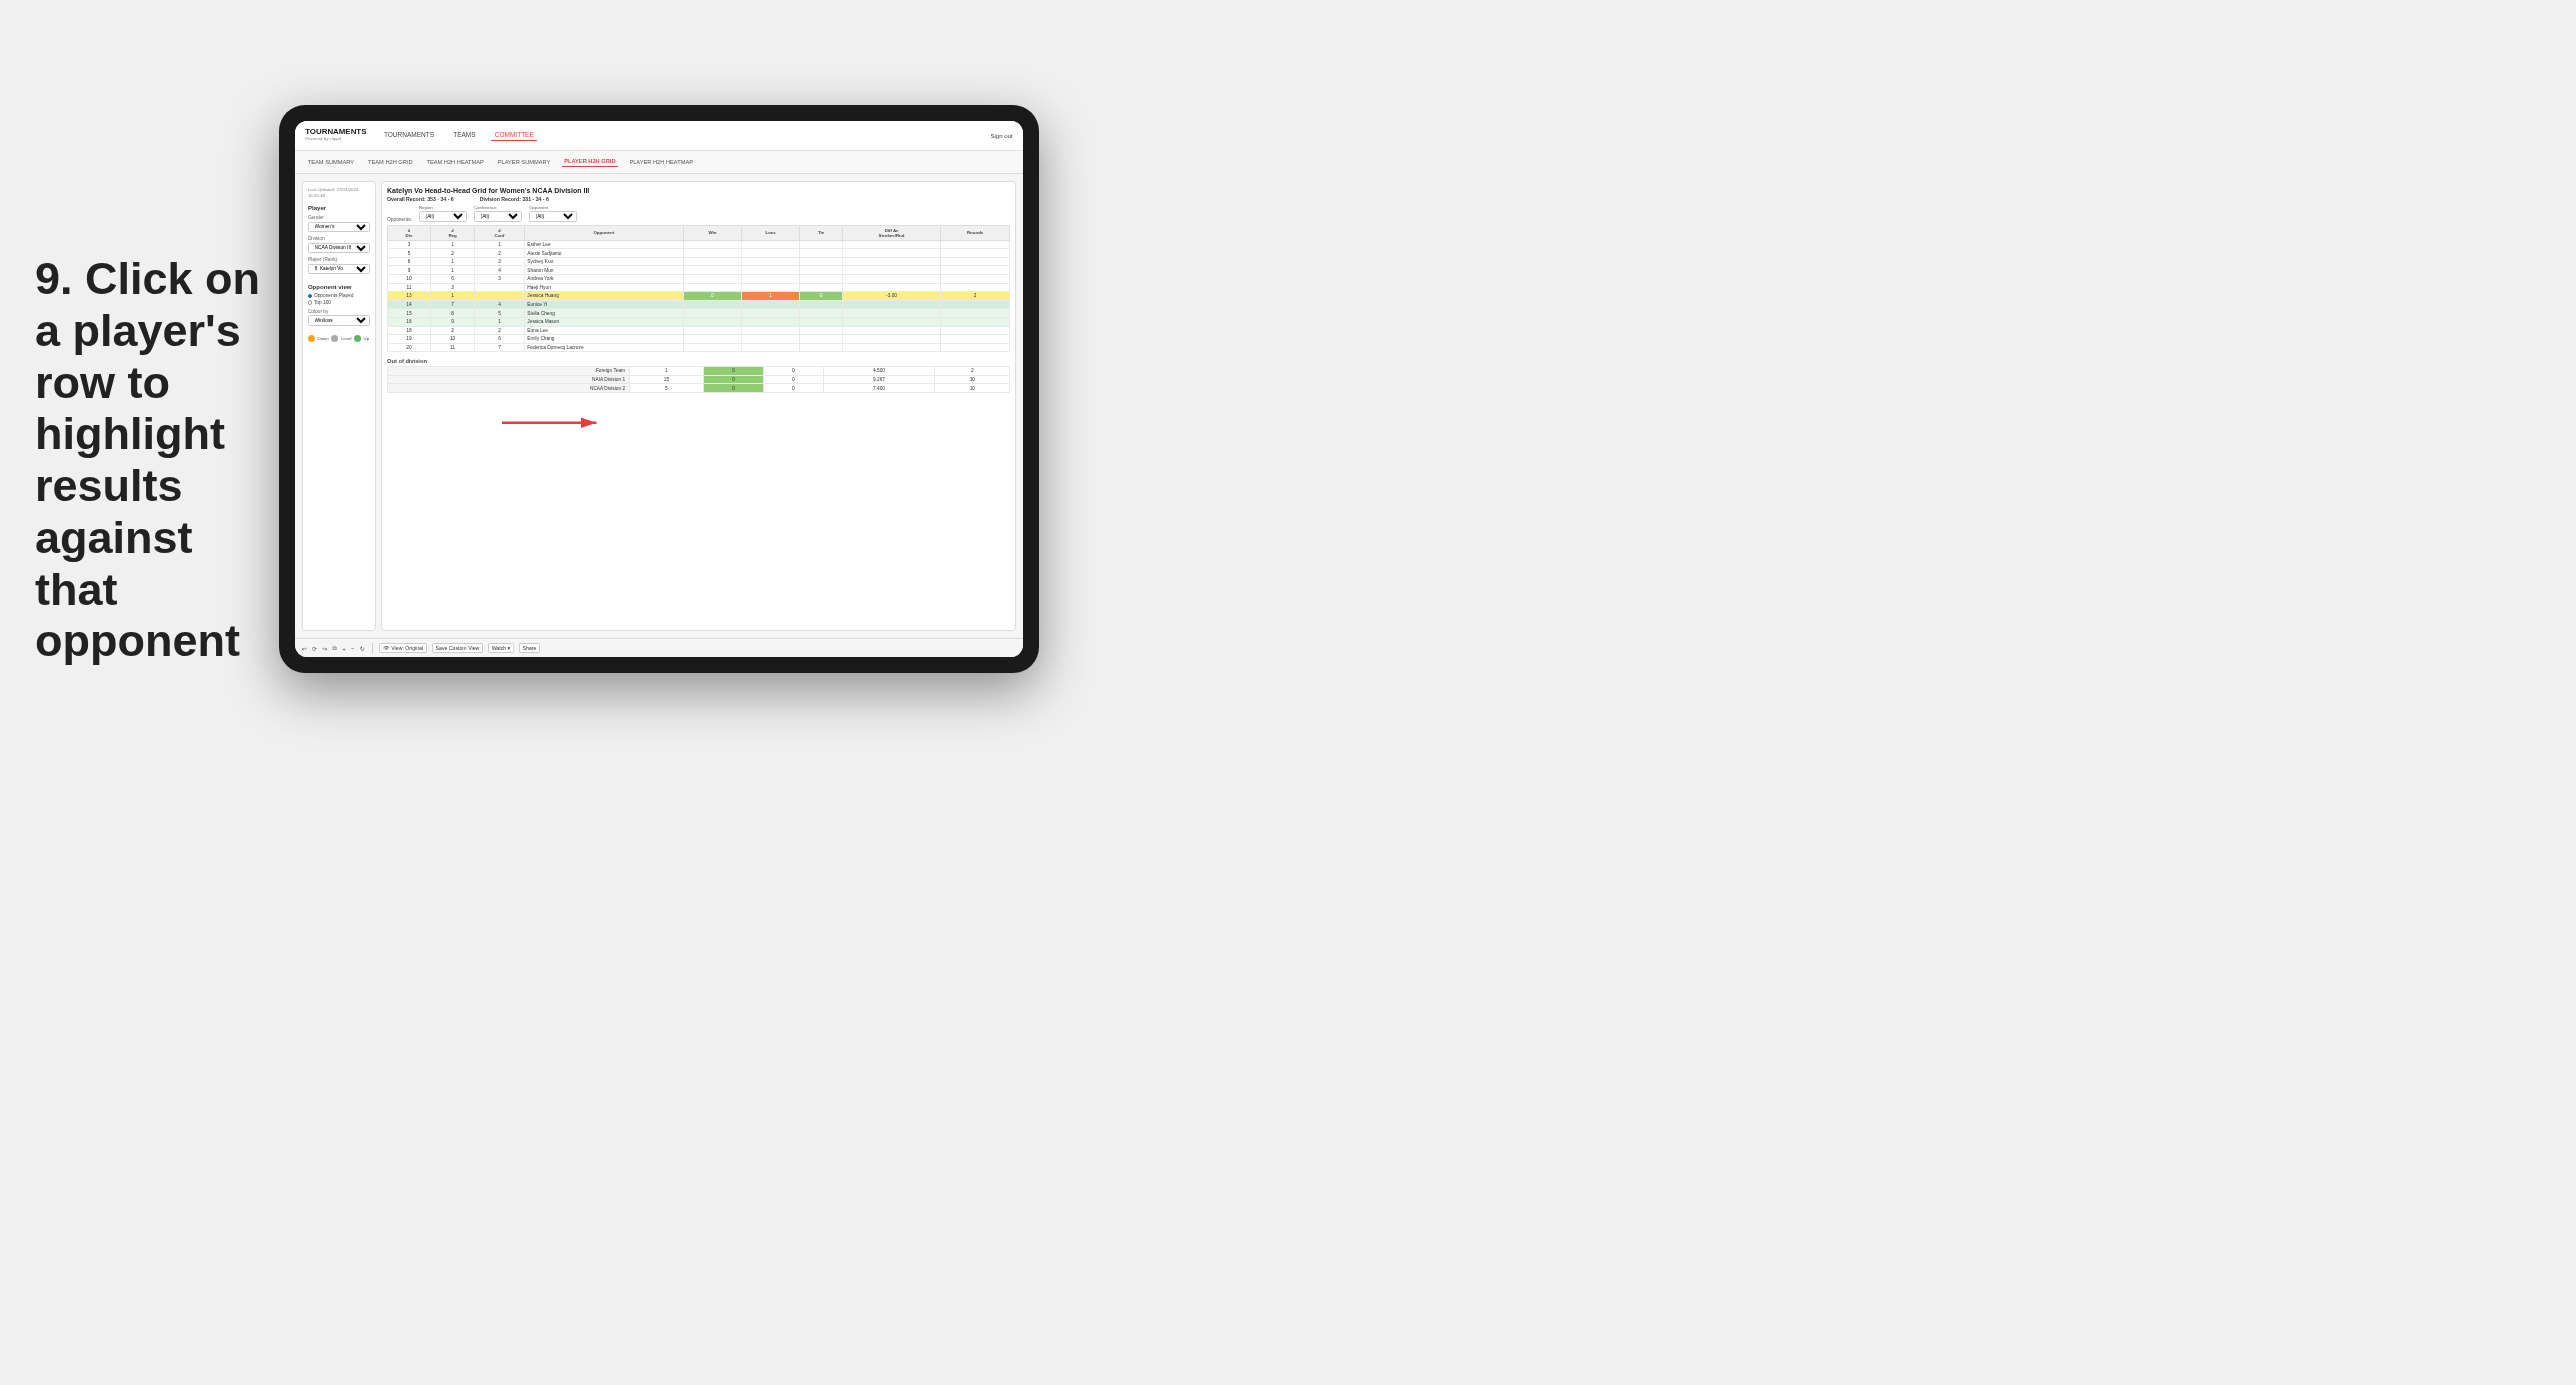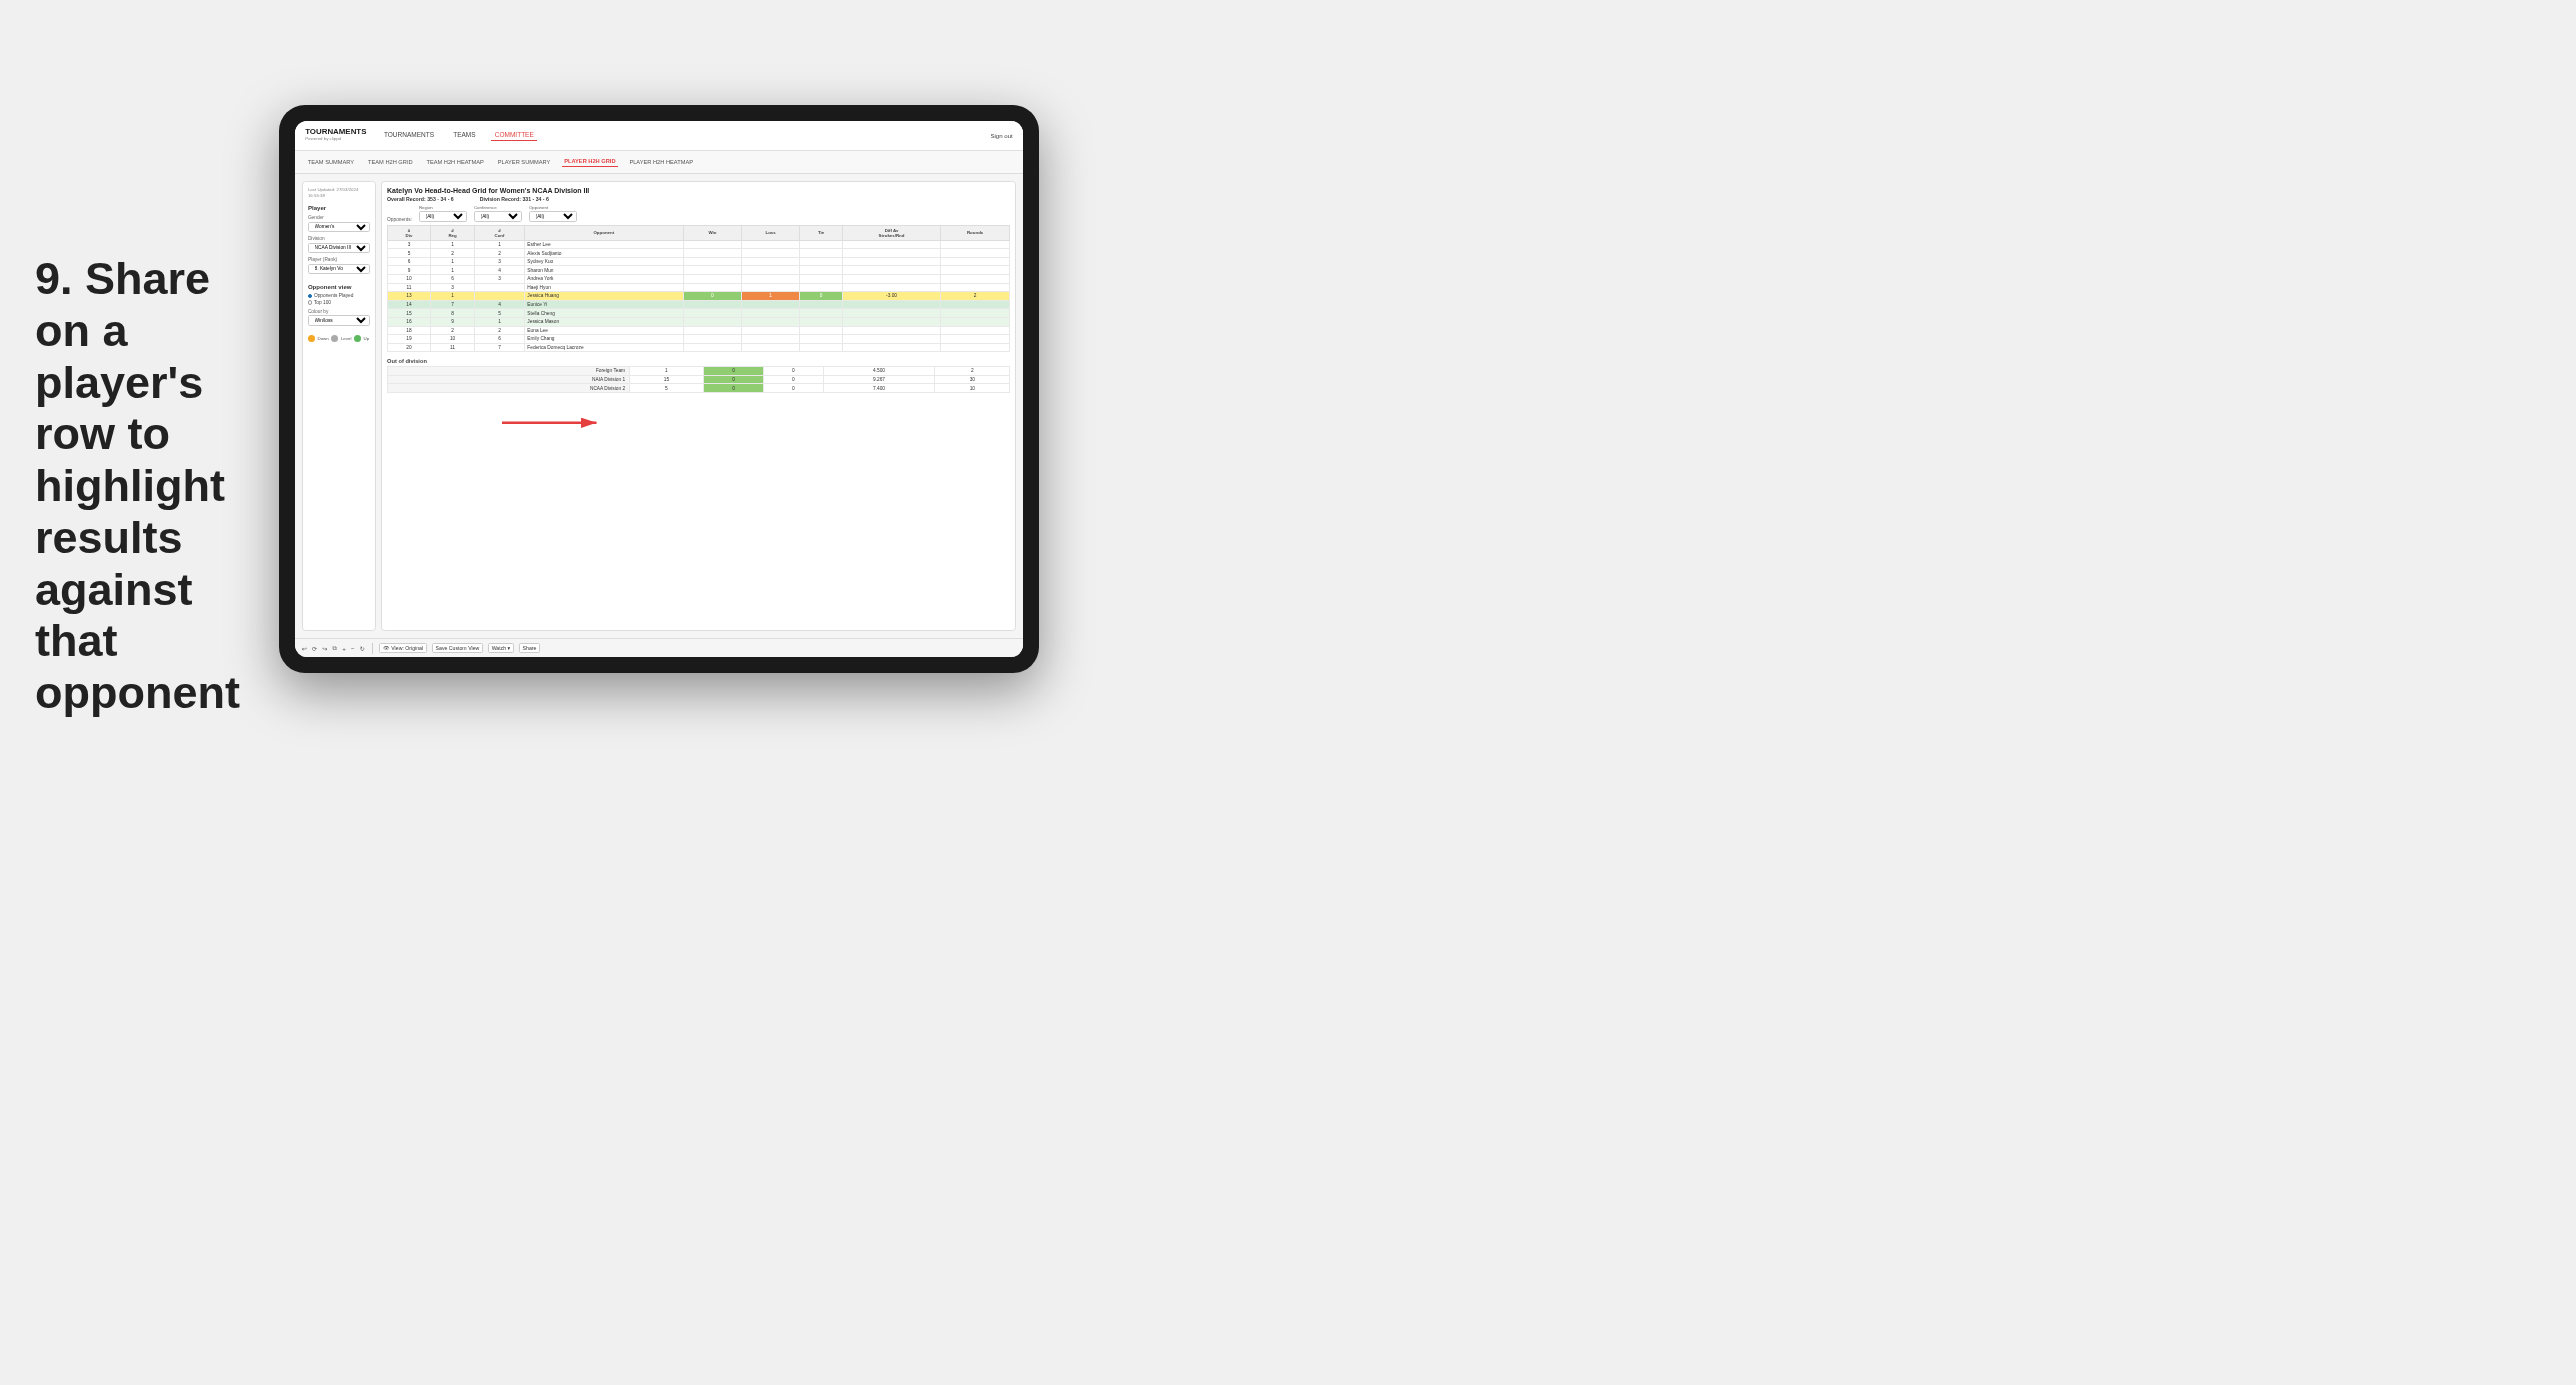--- a/index.html
+++ b/index.html
@@ -426,21 +426,21 @@
     .th-loss { width: 19px; }
     .th-tie { width: 14px; }
     .th-diff { width: 24.5px; }
     .th-rounds { width: 19px; }
   </style>
 </head>
 <body>
 
 <div class="instruction-text">
   <span>9.</span>
-  <span>Share on a player's row to highlight results against that opponent</span>
+  <span>Click on a player's row to highlight results against that opponent</span>
 </div>
 
 <div class="tablet-frame">
   <div class="tablet-screen">
 
     <div class="top-nav">
       <div class="logo">
         <div>TOURNAMENTS</div>
         <div class="logo-sub">Powered by clippd</div>
       </div>

